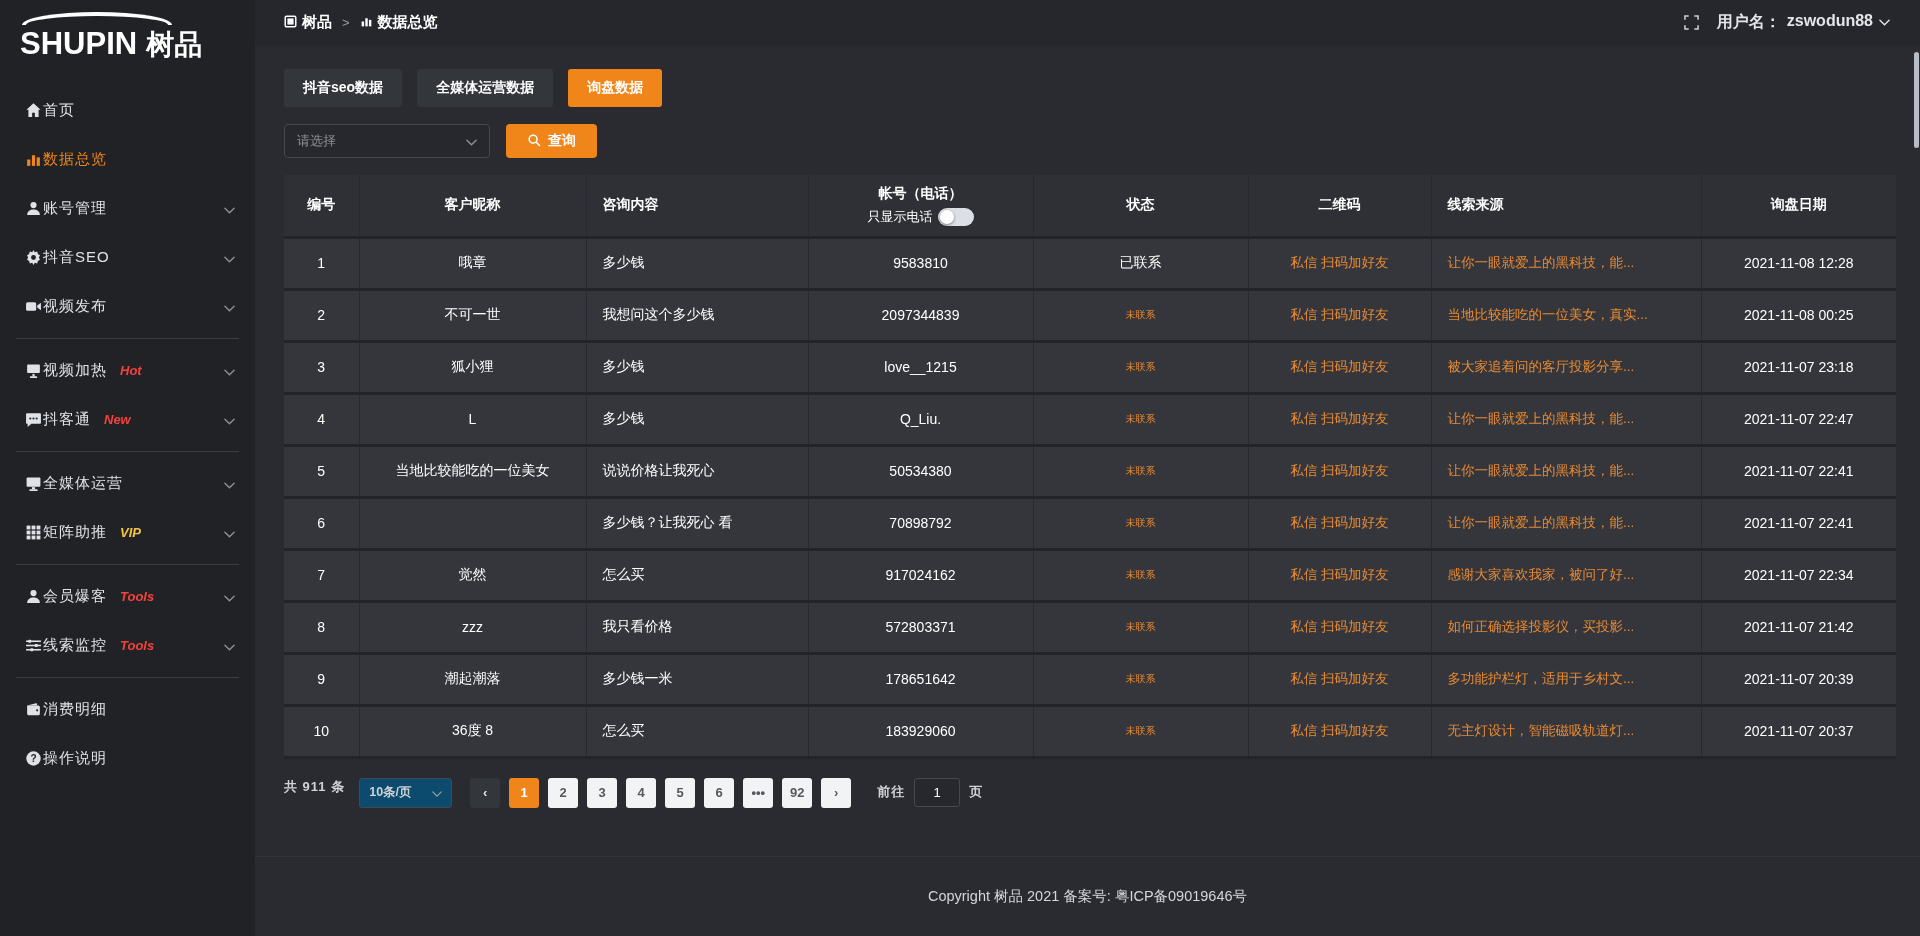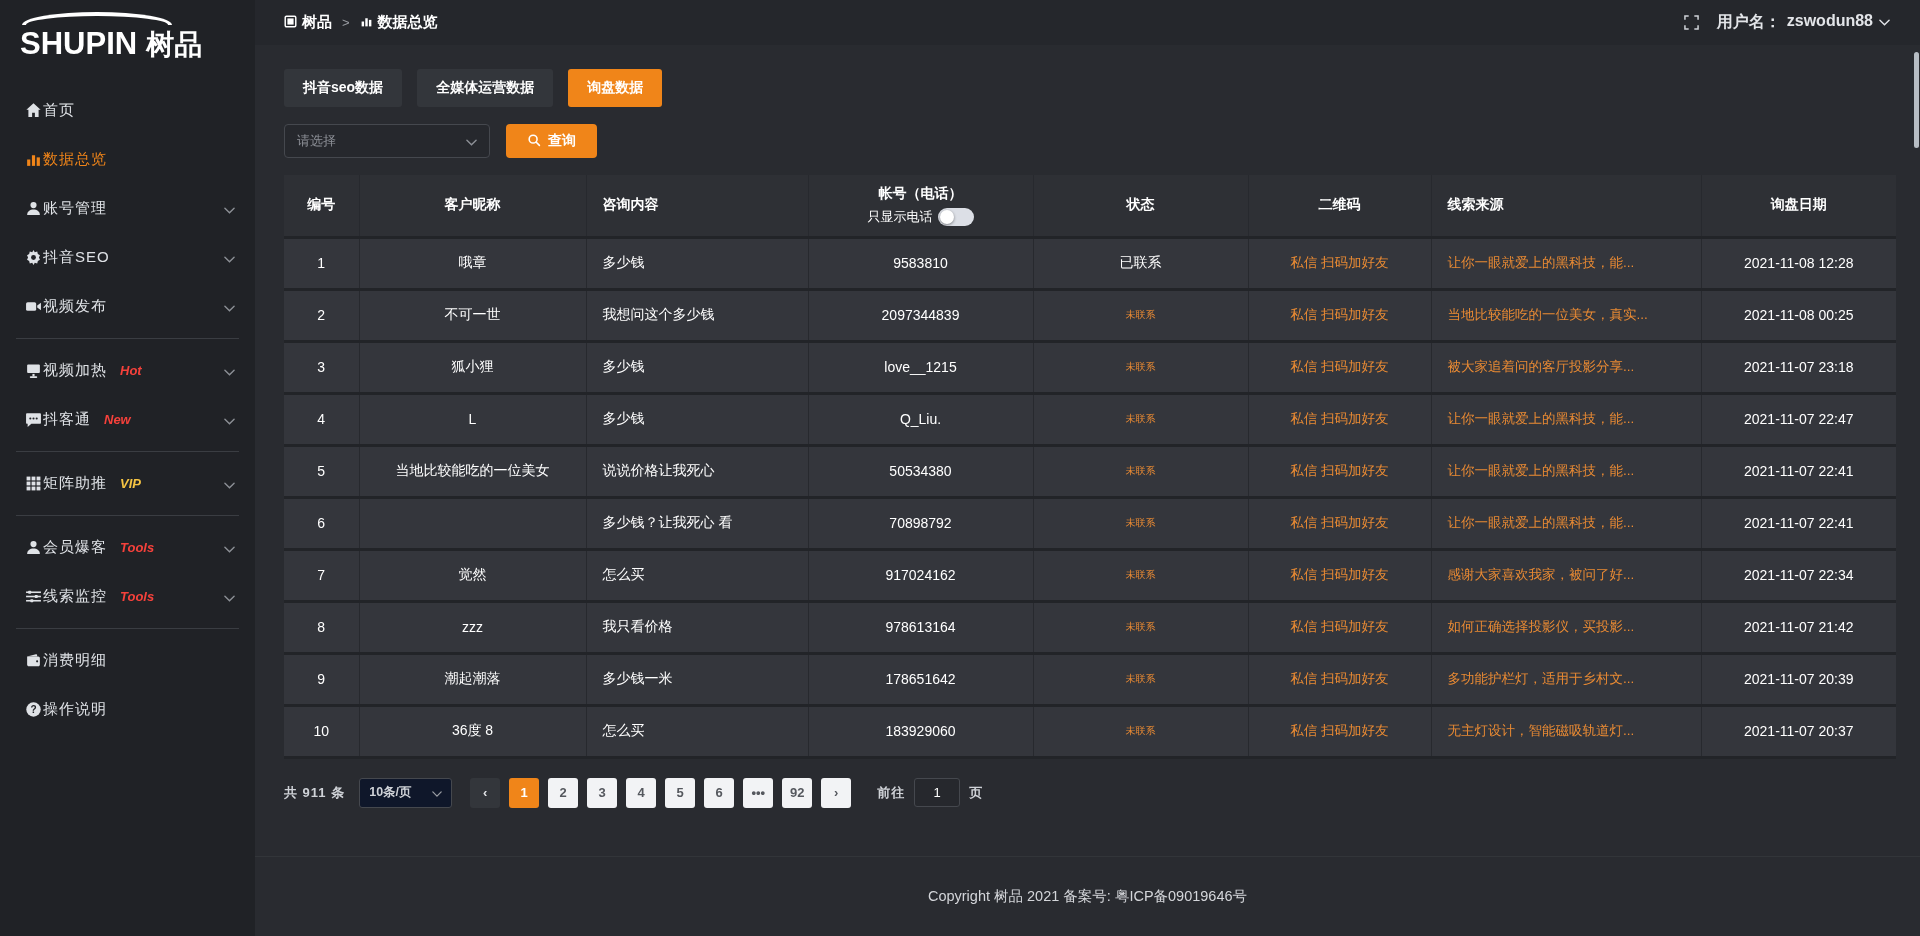--- a/index.html
+++ b/index.html
@@ -71,23 +71,23 @@
   td.st-pending { color:#e98a33; font-size:10px; }
   td.st-contacted { color:#fff; }
   .toggle-row { display:flex; align-items:flex-end; justify-content:center; gap:5px;
                 font-weight:normal; font-size:13px; margin-top:5px; }
   .toggle { width:36px; height:18px; background:#dcdfe6; border-radius:9px; position:relative;
             display:inline-block; cursor:pointer; }
   .toggle .knob { position:absolute; left:2px; top:2px; width:14px; height:14px; background:#fff;
                   border-radius:50%; box-shadow:0 1px 3px rgba(0,0,0,.45); }
 
   
-  .pagination { margin-top:19px; display:flex; align-items:center; font-size:13px; color:#c6c9ce; }
+  .pagination { margin-top:19px; display:flex; align-items:flex-start; font-size:13px; color:#c6c9ce; }
   .total { font-weight:bold; color:#cfd2d7; margin-right:14px; letter-spacing:1px; }
-  .size-select { width:93px; height:30px; background:#0f172a; border:1px solid #45484e; border-radius:3px;
+  .size-select { width:93px; height:30px; background:#0c4a6e; border:1px solid #45484e; border-radius:3px;
                  color:#cfd2d7; font-size:12.5px; display:flex; align-items:center; justify-content:space-between;
                  padding:0 9px; cursor:pointer; margin-right:18px; font-weight:bold; }
   .pager { display:flex; align-items:center; gap:9px; }
   .page-btn { min-width:30px; height:30px; padding:0 4px; border:none; border-radius:3px; background:#f2f3f5;
               color:#55585e; font-size:13px; font-weight:bold; display:flex; align-items:center;
               justify-content:center; cursor:pointer; font-family:inherit; }
   .page-btn.prev { background:#33363b; color:#e2e4e8; }
   .page-btn.active { background:#f08519; color:#fff; }
   .goto { display:flex; align-items:center; gap:9px; margin-left:26px; font-weight:bold; color:#cfd2d7; letter-spacing:1px;}
   .goto-input { width:46px; height:29px; background:#26282d; border:1px solid #45484e; border-radius:3px;
@@ -192,20 +192,33 @@
               <circle cx="11" cy="7" r="1" fill="#202226"></circle>
             </svg>
           </span>
           <span class="lbl">抖客通</span>
           <span class="side-tag tag-red">New</span>
           <span class="side-chevron"><svg viewBox="0 0 12 7" width="11" height="7">
               <path d="M1 1l5 5 5-5" stroke="currentColor" stroke-width="1.5" fill="none" stroke-linecap="round"></path>
             </svg></span>
         </div>
         <div class="side-divider"></div>
+        <div class="side-item">
+          <span class="side-icon">
+            <svg viewBox="0 0 16 16" width="17" height="17">
+              <rect x="1.5" y="2.4" width="13" height="8.6" rx="1" fill="currentColor"></rect>
+              <rect x="6.5" y="11.4" width="3" height="2" fill="currentColor"></rect>
+              <rect x="4" y="13.4" width="8" height="1.6" rx=".8" fill="currentColor"></rect>
+            </svg>
+          </span>
+          <span class="lbl">全媒体运营</span>
+          <span class="side-chevron"><svg viewBox="0 0 12 7" width="11" height="7">
+              <path d="M1 1l5 5 5-5" stroke="currentColor" stroke-width="1.5" fill="none" stroke-linecap="round"></path>
+            </svg></span>
+        </div>
         <div class="side-item">
           <span class="side-icon">
             <svg viewBox="0 0 16 16" width="17" height="17">
               <g fill="currentColor">
                 <rect x="1.5" y="1.5" width="3.6" height="3.6"></rect>
                 <rect x="6.2" y="1.5" width="3.6" height="3.6"></rect>
                 <rect x="10.9" y="1.5" width="3.6" height="3.6"></rect>
                 <rect x="1.5" y="6.2" width="3.6" height="3.6"></rect>
                 <rect x="6.2" y="6.2" width="3.6" height="3.6"></rect>
                 <rect x="10.9" y="6.2" width="3.6" height="3.6"></rect>
@@ -444,21 +457,21 @@
               <td>917024162</td>
               <td class="st-pending">未联系</td>
               <td class="link">私信 扫码加好友</td>
               <td class="l link">感谢大家喜欢我家，被问了好...</td>
               <td>2021-11-07 22:34</td>
             </tr>
             <tr>
               <td>8</td>
               <td>zzz</td>
               <td class="l">我只看价格</td>
-              <td>978613164</td>
+              <td>572803371</td>
               <td class="st-pending">未联系</td>
               <td class="link">私信 扫码加好友</td>
               <td class="l link">如何正确选择投影仪，买投影...</td>
               <td>2021-11-07 21:42</td>
             </tr>
             <tr>
               <td>9</td>
               <td>潮起潮落</td>
               <td class="l">多少钱一米</td>
               <td>178651642</td>

